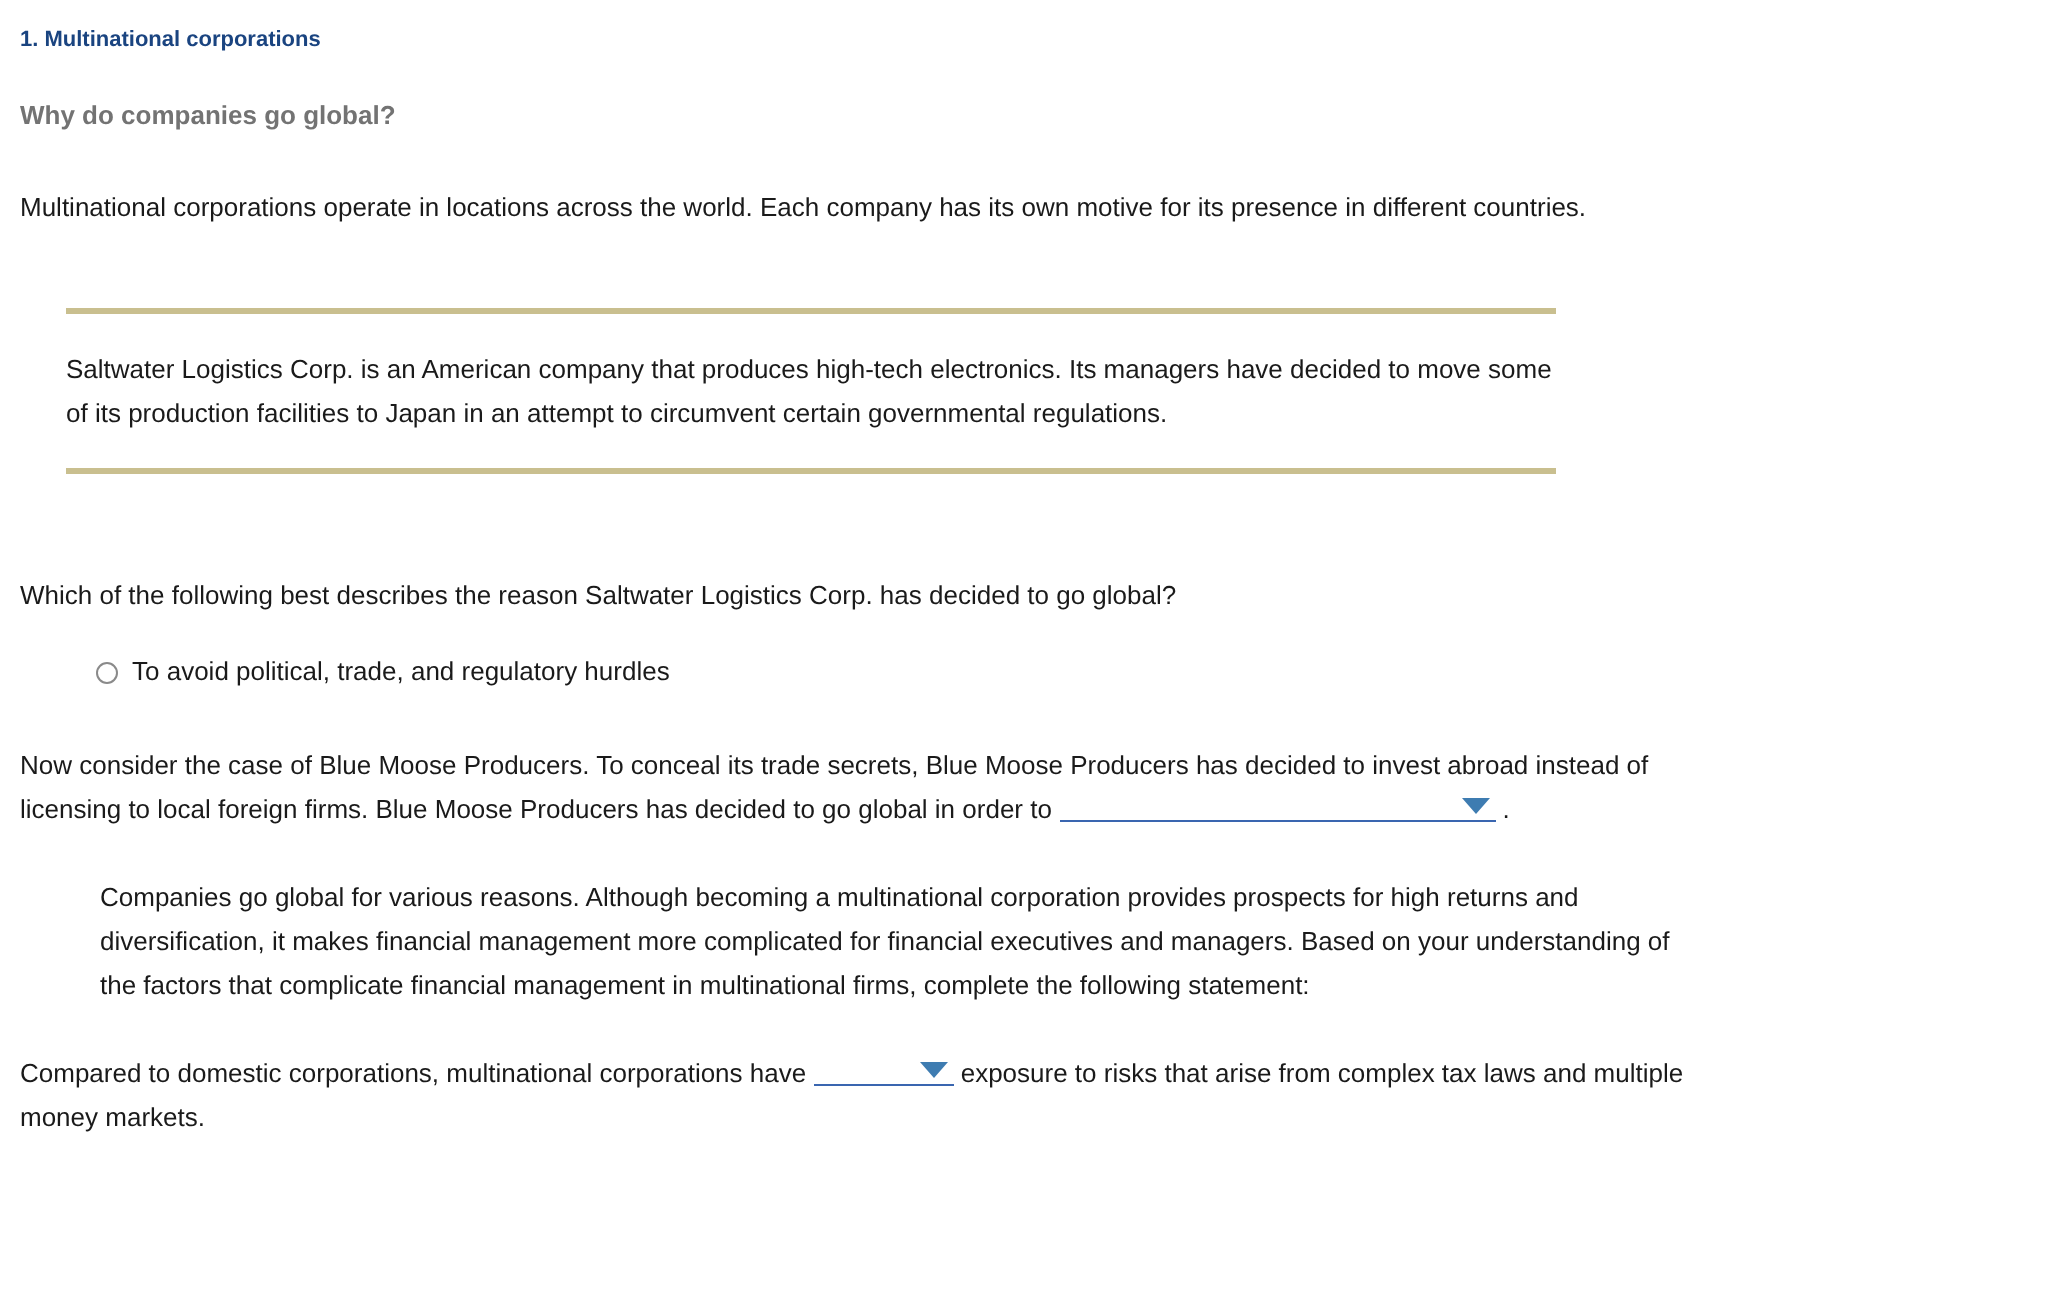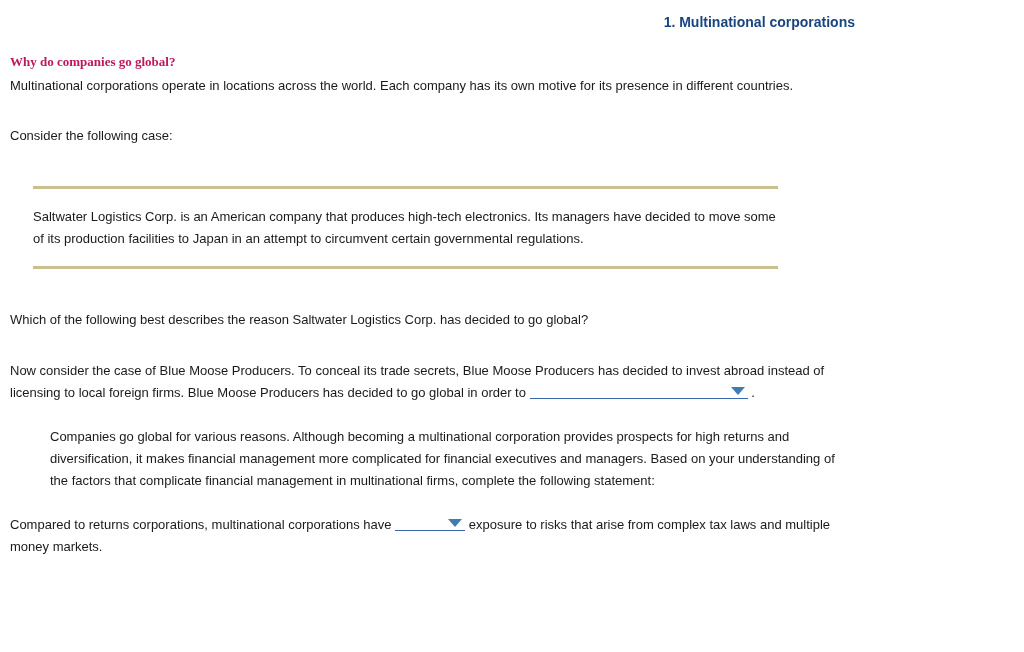--- a/index.html
+++ b/index.html
@@ -11,55 +11,53 @@
   }
   body {
     width: 1024px;
     height: 652px;
     overflow: hidden;
     padding: 14px 10px 0 10px;
   }
   .main { max-width: 845px; }
 
   .section-title {
-    font-size: 14px;
+    font-size: 11px;
     font-weight: bold;
     color: #1a4480;
     margin-bottom: 24px;
-    text-align: right;
   }
   .question-heading {
     font-size: 13px;
     font-weight: bold;
-    color: #be185d;
-    margin-bottom: 5px;
-    font-family: Liberation Serif, serif;
+    color: #737373;
+    margin-bottom: 28px;
   }
   .para {
     line-height: 22px;
     margin-bottom: 16px;
   }
-  .intro { margin-bottom: 28px; }
+  .intro { margin-bottom: 18px; }
   .consider { margin-bottom: 0; }
 
   .case-box {
     margin: 39px 11px 0 23px;
     width: 745px;
   }
   .case-rule {
     height: 3px;
     background: #c9bf8f;
   }
   .case-text {
     padding: 17px 0 16px 0;
     line-height: 22px;
   }
 
   .mc-question {
-    margin-top: 40px;
+    margin-top: 50px;
     line-height: 22px;
   }
 
   .options {
     margin: 20px 0 0 38px;
   }
   .option {
     display: flex;
     align-items: center;
     margin-bottom: 20px;
@@ -117,40 +115,43 @@
 <body>
 
 <div class="main">
 
   <div class="section-title">1. Multinational corporations</div>
 
   <div class="question-heading">Why do companies go global?</div>
 
   <p class="para intro">Multinational corporations operate in locations across the world. Each company has its own motive for its presence in different countries.</p>
 
-  <p class="para consider">Consider the following case:</p>
 
   <div class="case-box">
     <div class="case-rule"></div>
     <p class="case-text">Saltwater Logistics Corp. is an American company that produces high-tech electronics. Its managers have decided to move some of its production facilities to Japan in an attempt to circumvent certain governmental regulations.</p>
     <div class="case-rule"></div>
   </div>
 
   <p class="mc-question">Which of the following best describes the reason Saltwater Logistics Corp. has decided to go global?</p>
 
   <div class="options">
+    <label class="option">
+      <span class="radio"></span>
+      <span class="option-label">To avoid political, trade, and regulatory hurdles</span>
+    </label>
   </div>
 
   <p class="fill-para">
     <span>Now consider the case of Blue Moose Producers. To conceal its trade secrets, Blue Moose Producers has decided to invest abroad instead of licensing to local foreign firms. Blue Moose Producers has decided to go global in order to</span>
     <span class="dd-blank wide"><span class="dd-value"></span><span class="dd-arrow"></span></span>
     <span>.</span>
   </p>
 
   <p class="complete-para">Companies go global for various reasons. Although becoming a multinational corporation provides prospects for high returns and diversification, it makes financial management more complicated for financial executives and managers. Based on your understanding of the factors that complicate financial management in multinational firms, complete the following statement:</p>
 
   <p class="statement-para">
-    <span>Compared to returns corporations, multinational corporations have</span>
+    <span>Compared to domestic corporations, multinational corporations have</span>
     <span class="dd-blank narrow"><span class="dd-value"></span><span class="dd-arrow"></span></span>
     <span>exposure to risks that arise from complex tax laws and multiple money markets.</span>
   </p>
 
 </div>
 
 </body></html>

